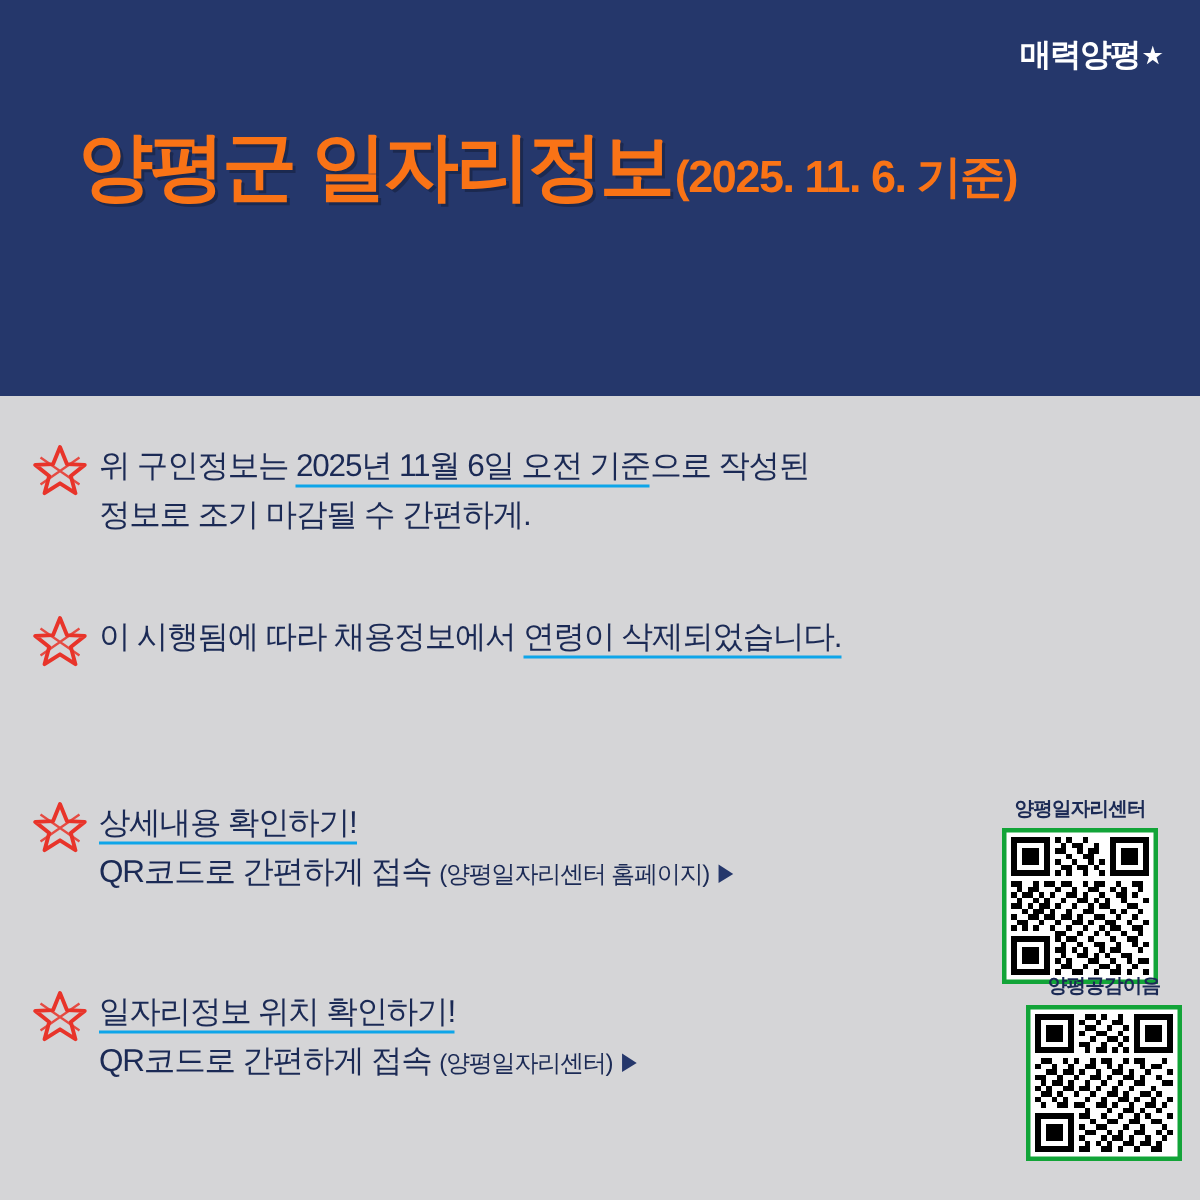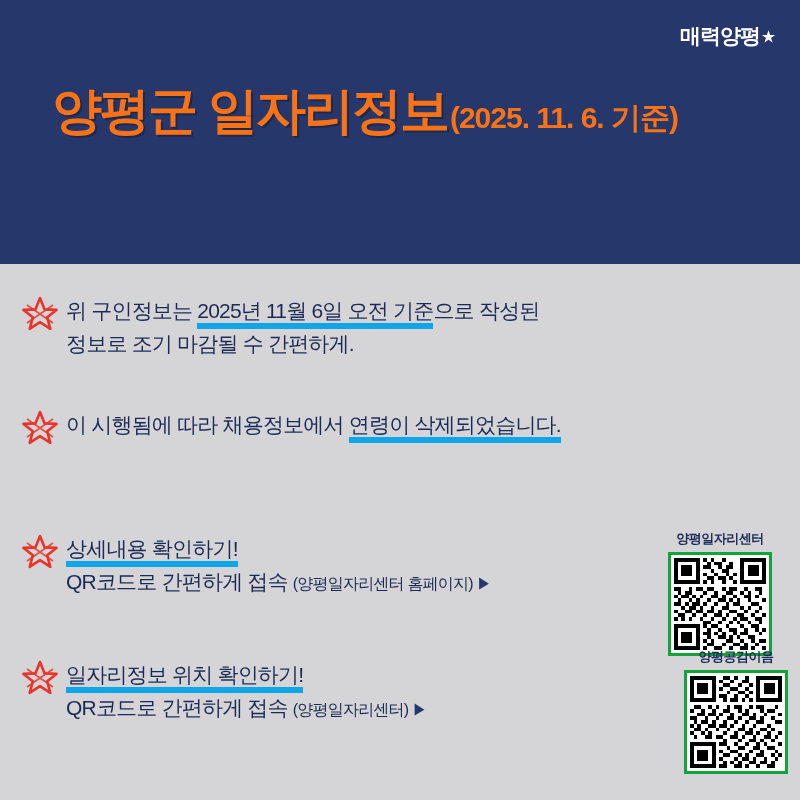--- a/index.html
+++ b/index.html
@@ -96,21 +96,21 @@
   }
   .note-text {
     color: #1b2a55;
     font-size: 21px;
     line-height: 33px;
     letter-spacing: -0.8px;
     white-space: nowrap;
   }
   .note-text .line { display: block; }
   .u {
-    border-bottom: 6px solid #0ea5e9;
+    border-bottom: 2px solid #0ea5e9;
     padding-bottom: 1px;
   }
   .small {
     font-size: 16px;
     letter-spacing: -0.8px;
   }
   .arrow {
     color: #25376b;
     font-size: 15px;
     margin-left: 4px;

